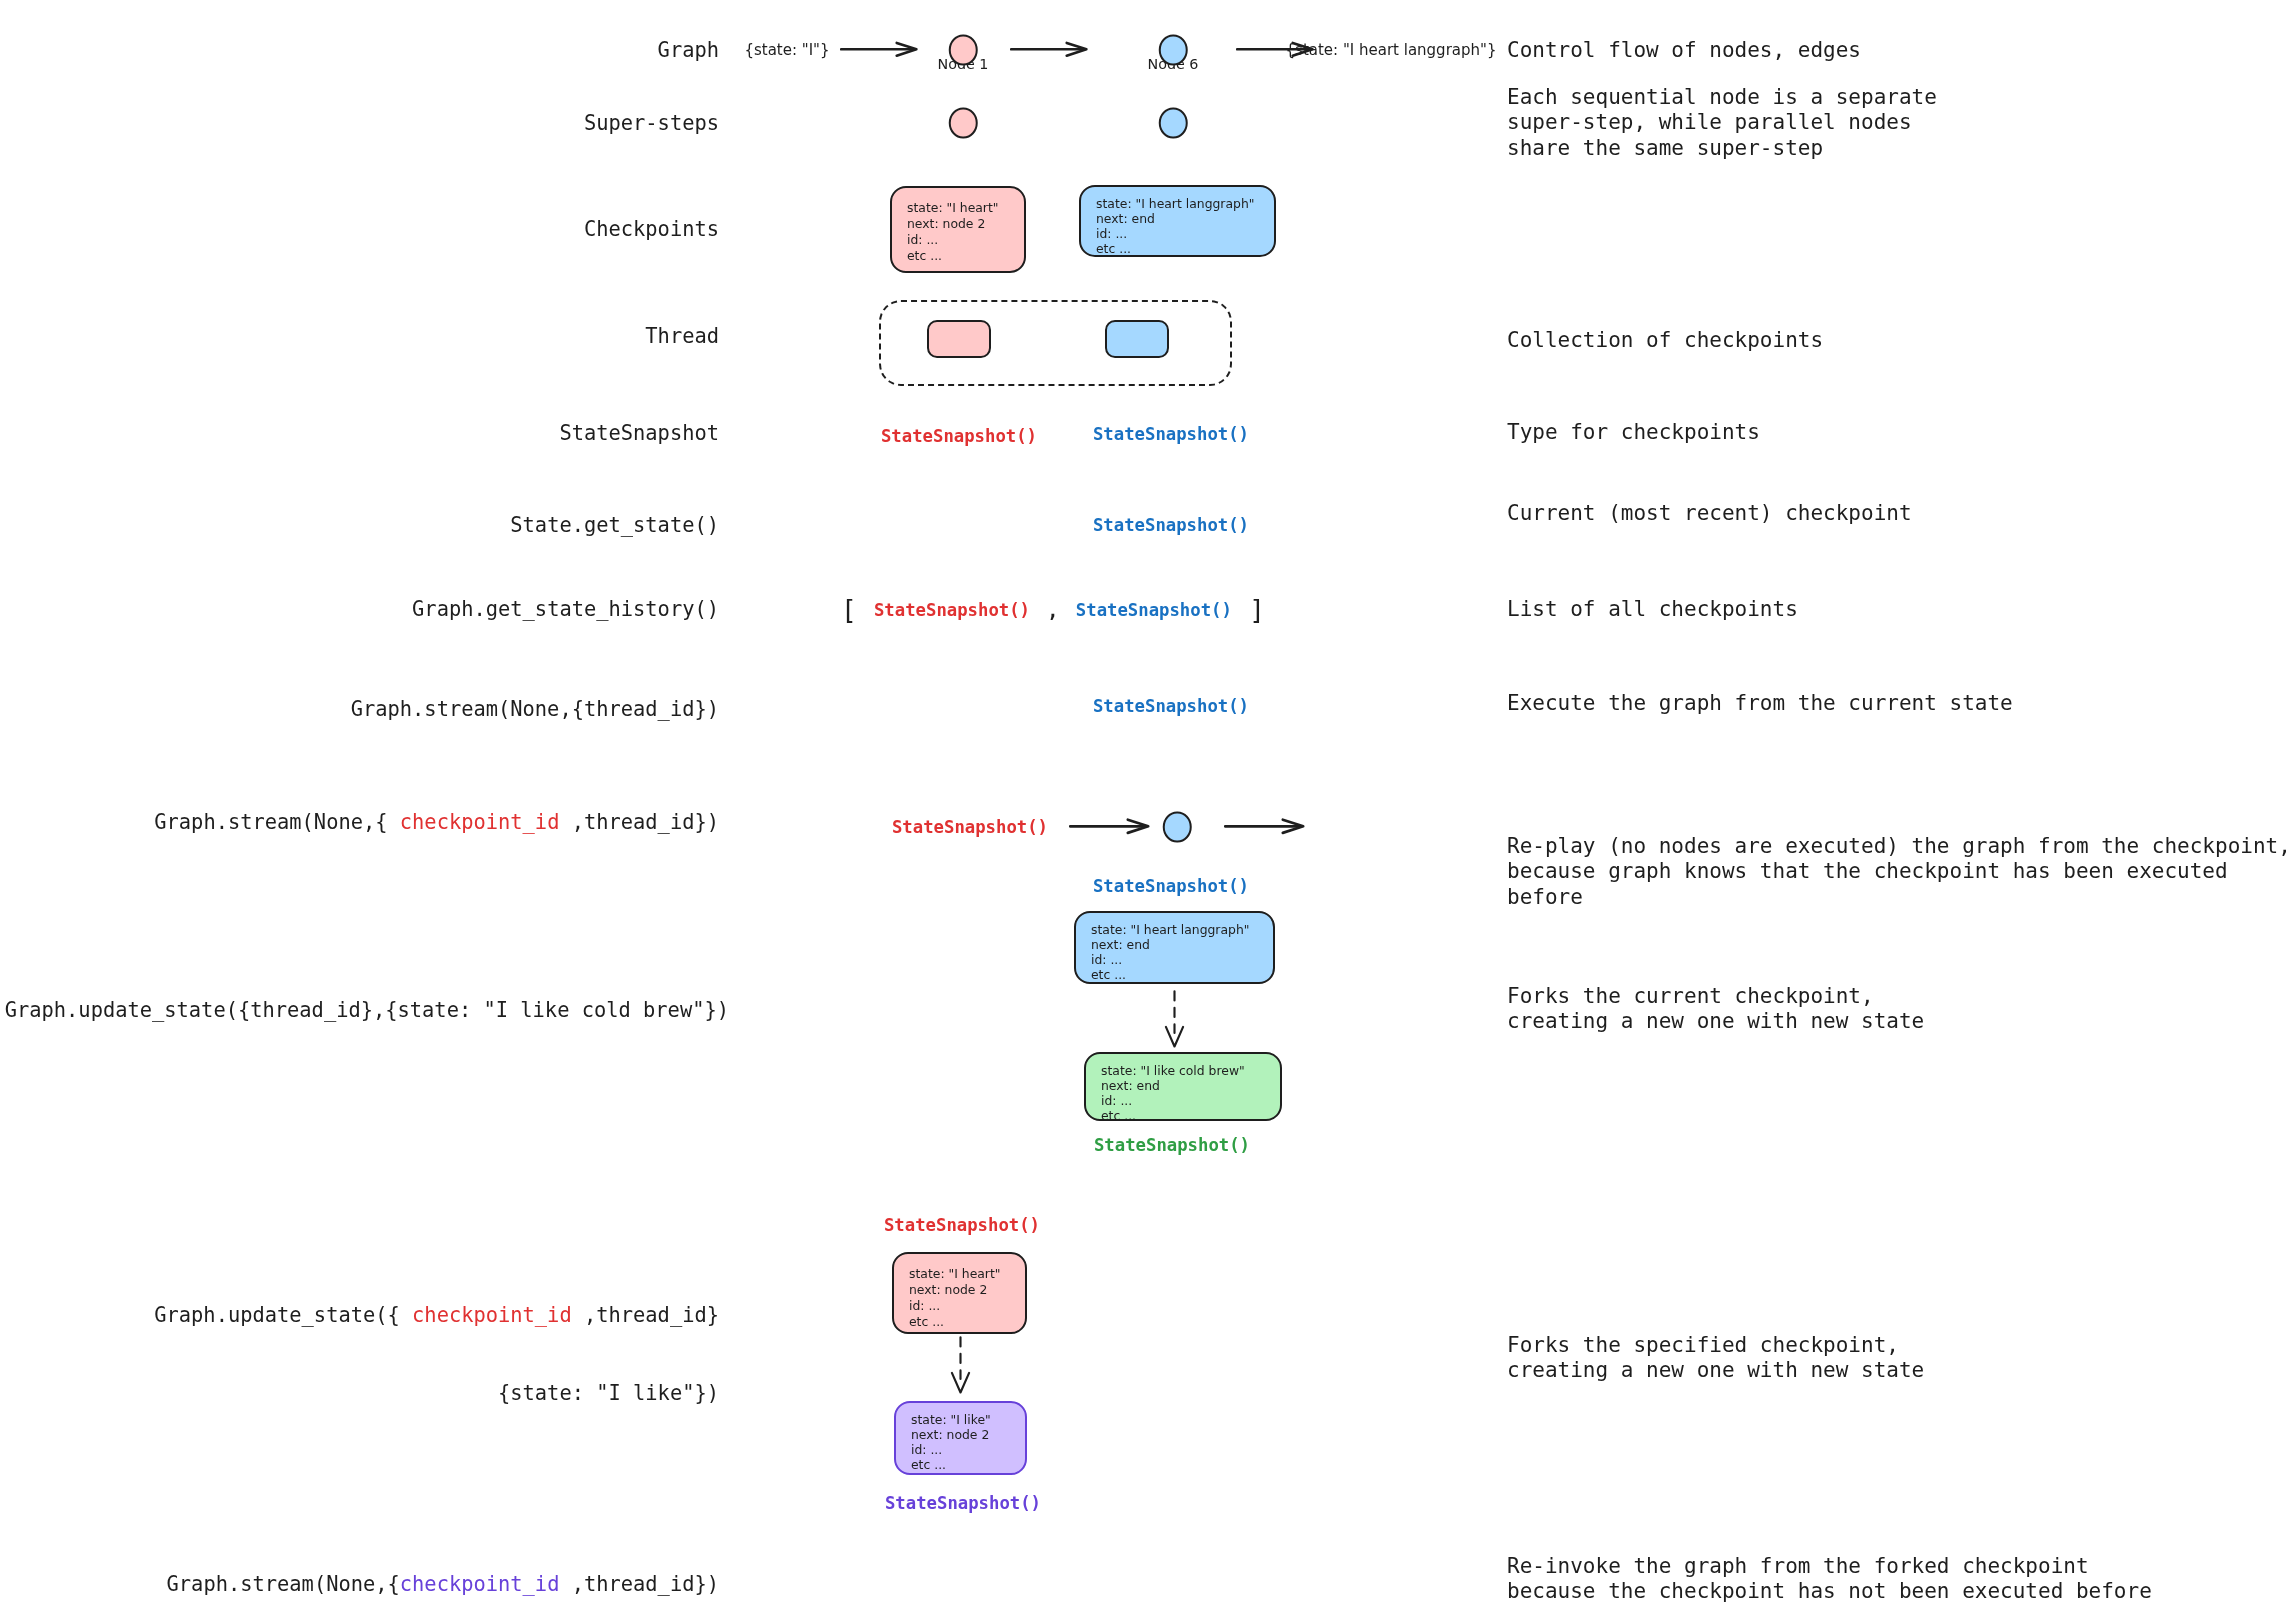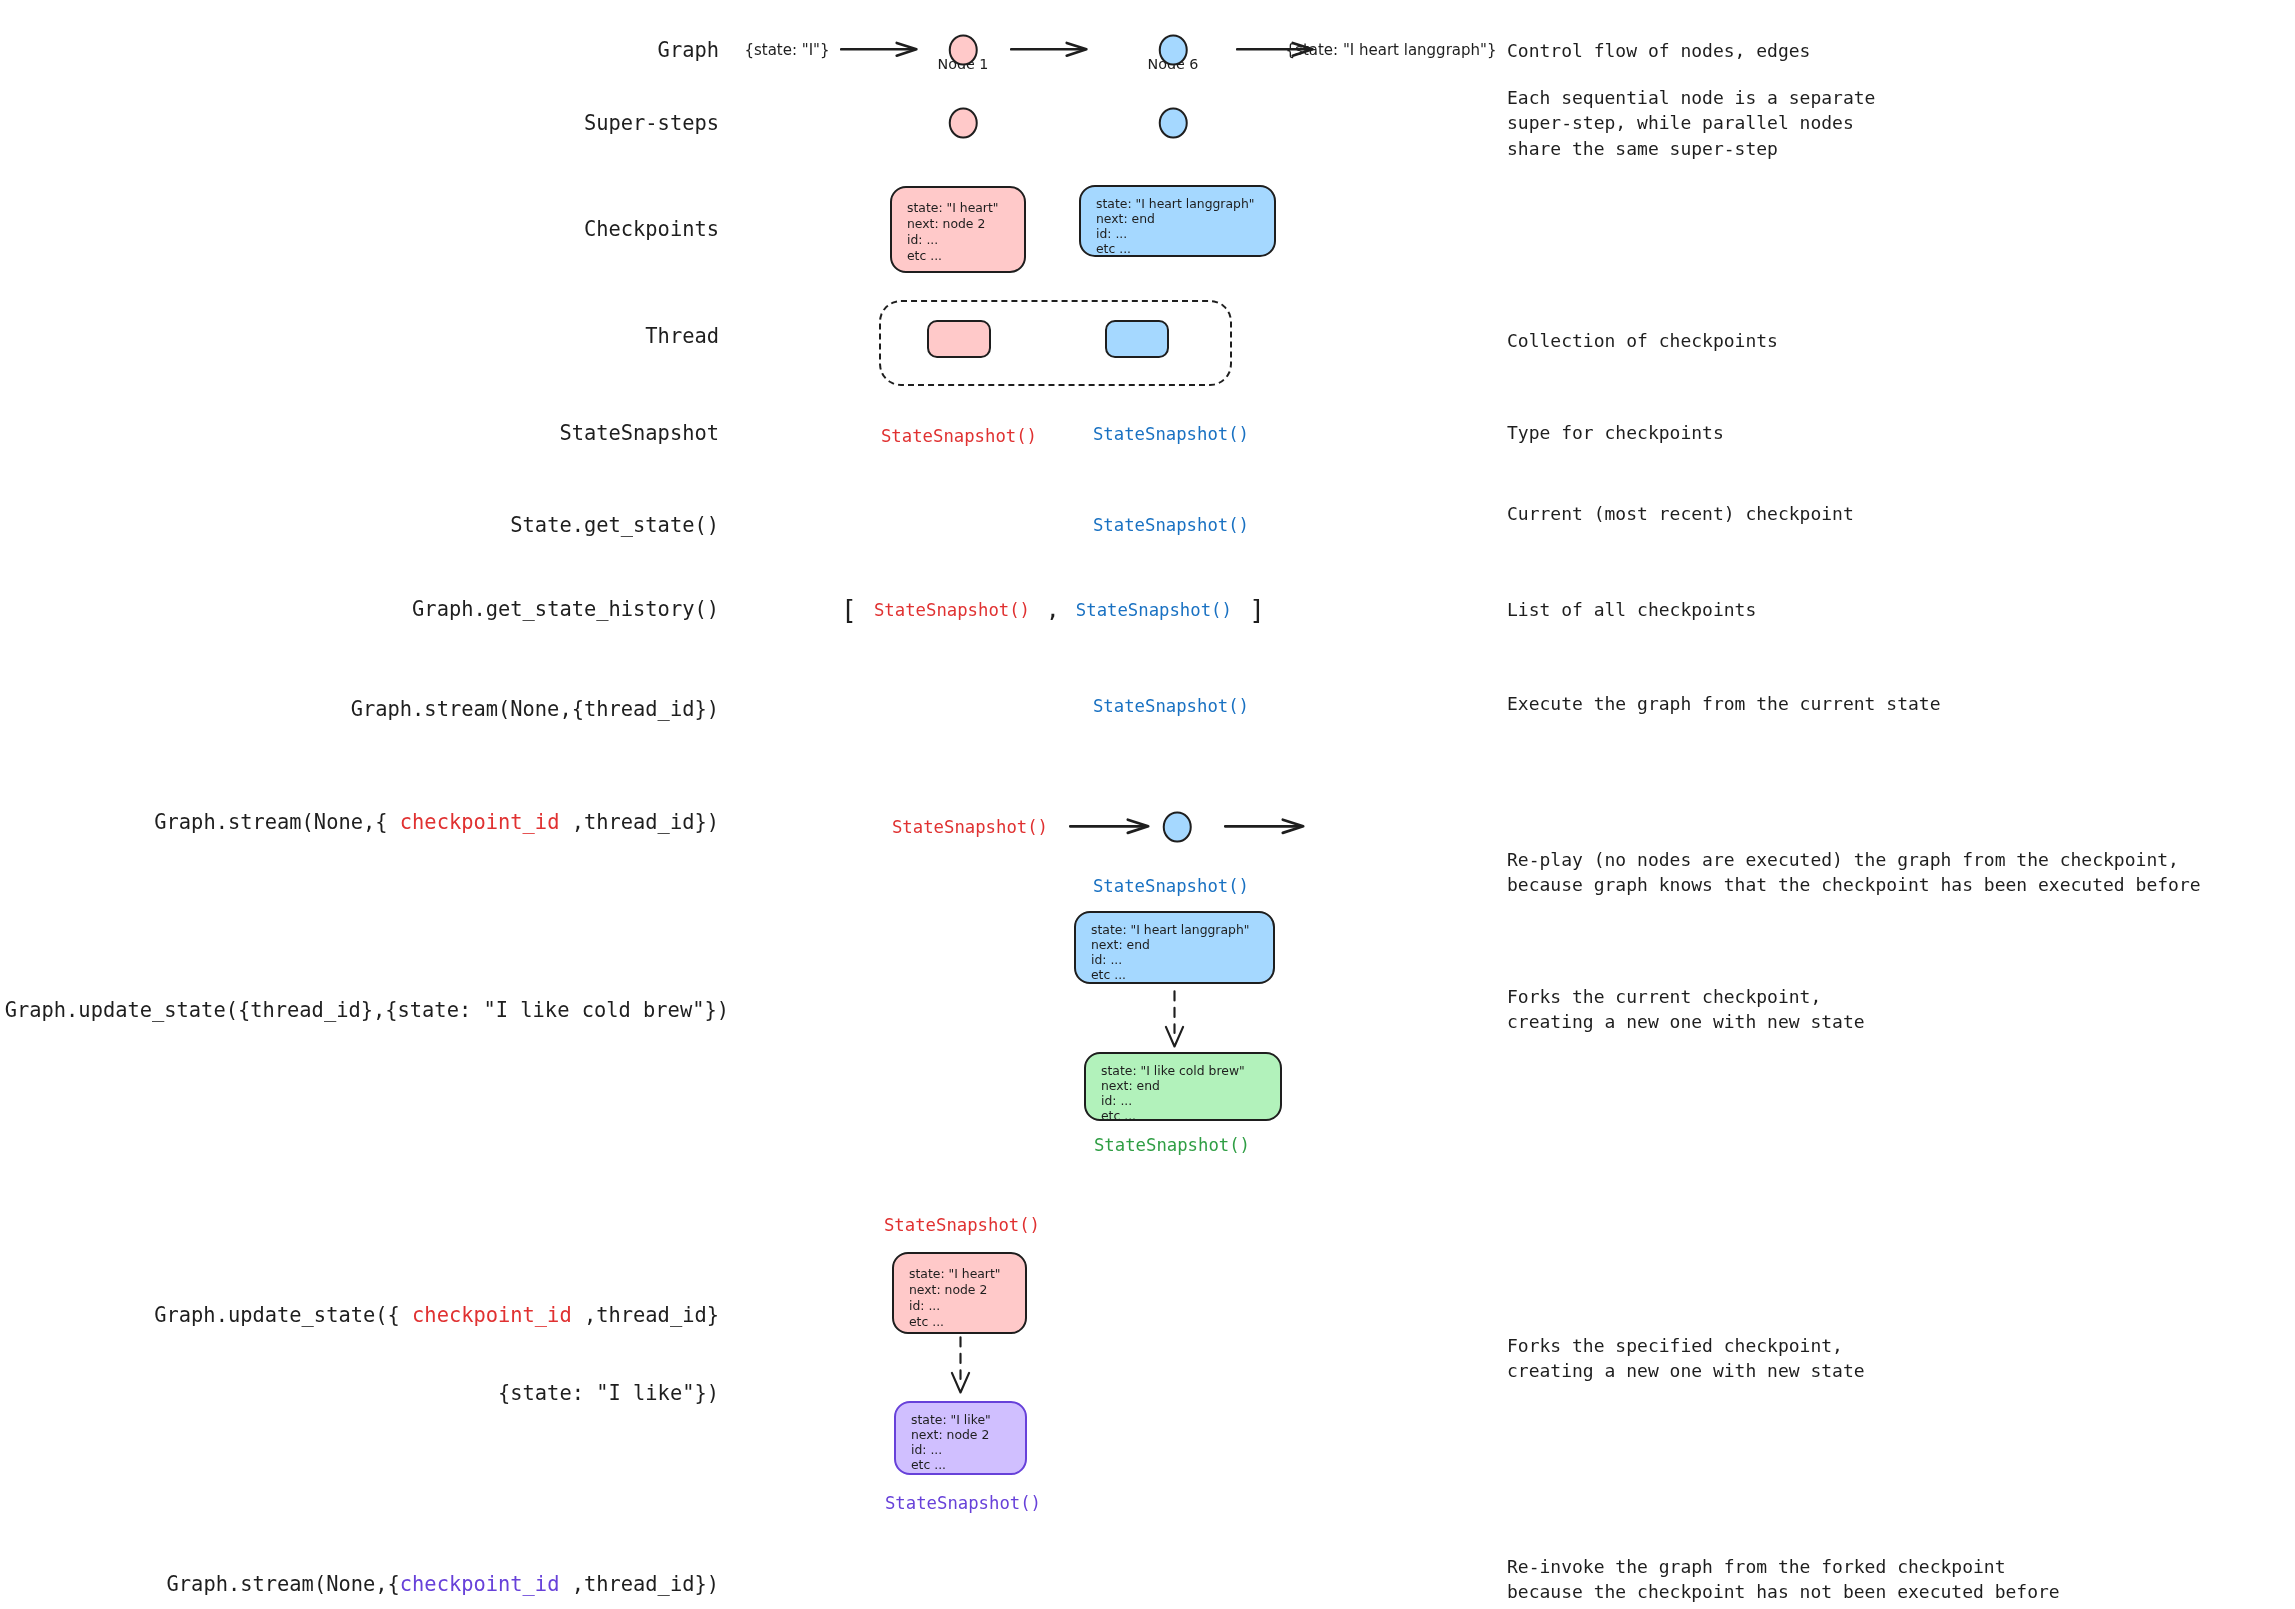--- a/index.html
+++ b/index.html
@@ -5,27 +5,27 @@
   html,body{margin:0;padding:0;background:#ffffff;}
   .page{position:relative;width:2295px;height:1610px;background:#ffffff;overflow:hidden;
         font-family:"DejaVu Sans Mono", monospace;color:#1e1e1e;}
 
   
   .lbl{position:absolute;right:1576px;transform:translateY(-50%);
        font-size:20.4px;line-height:26px;white-space:pre;text-align:right;color:#1e1e1e;}
 
   
   .desc{position:absolute;left:1507px;transform:translateY(-50%);
-        font-size:18px;line-height:25.4px;white-space:pre-line;color:#1e1e1e;}
+        font-size:21px;line-height:25.4px;white-space:pre-line;color:#1e1e1e;}
 
   .red{color:#e03131;}
   .purple{color:#6741d9;}
 
   
-  .snap{position:absolute;transform:translate(-50%,-50%);font-weight:normal;
+  .snap{position:absolute;transform:translate(-50%,-50%);font-weight:bold;
         font-size:17.3px;white-space:pre;}
   .snap.c-red{color:#e03131}
   .snap.c-blue{color:#1971c2}
   .snap.c-green{color:#2f9e44}
   .snap.c-purple{color:#6741d9}
   .snap.inline{position:static;transform:none;}
 
   
   .hand{font-family:"DejaVu Sans", sans-serif;color:#1e1e1e;}
   .cap{position:absolute;transform:translate(-50%,-50%);font-size:14.3px;margin-top:48px;}

